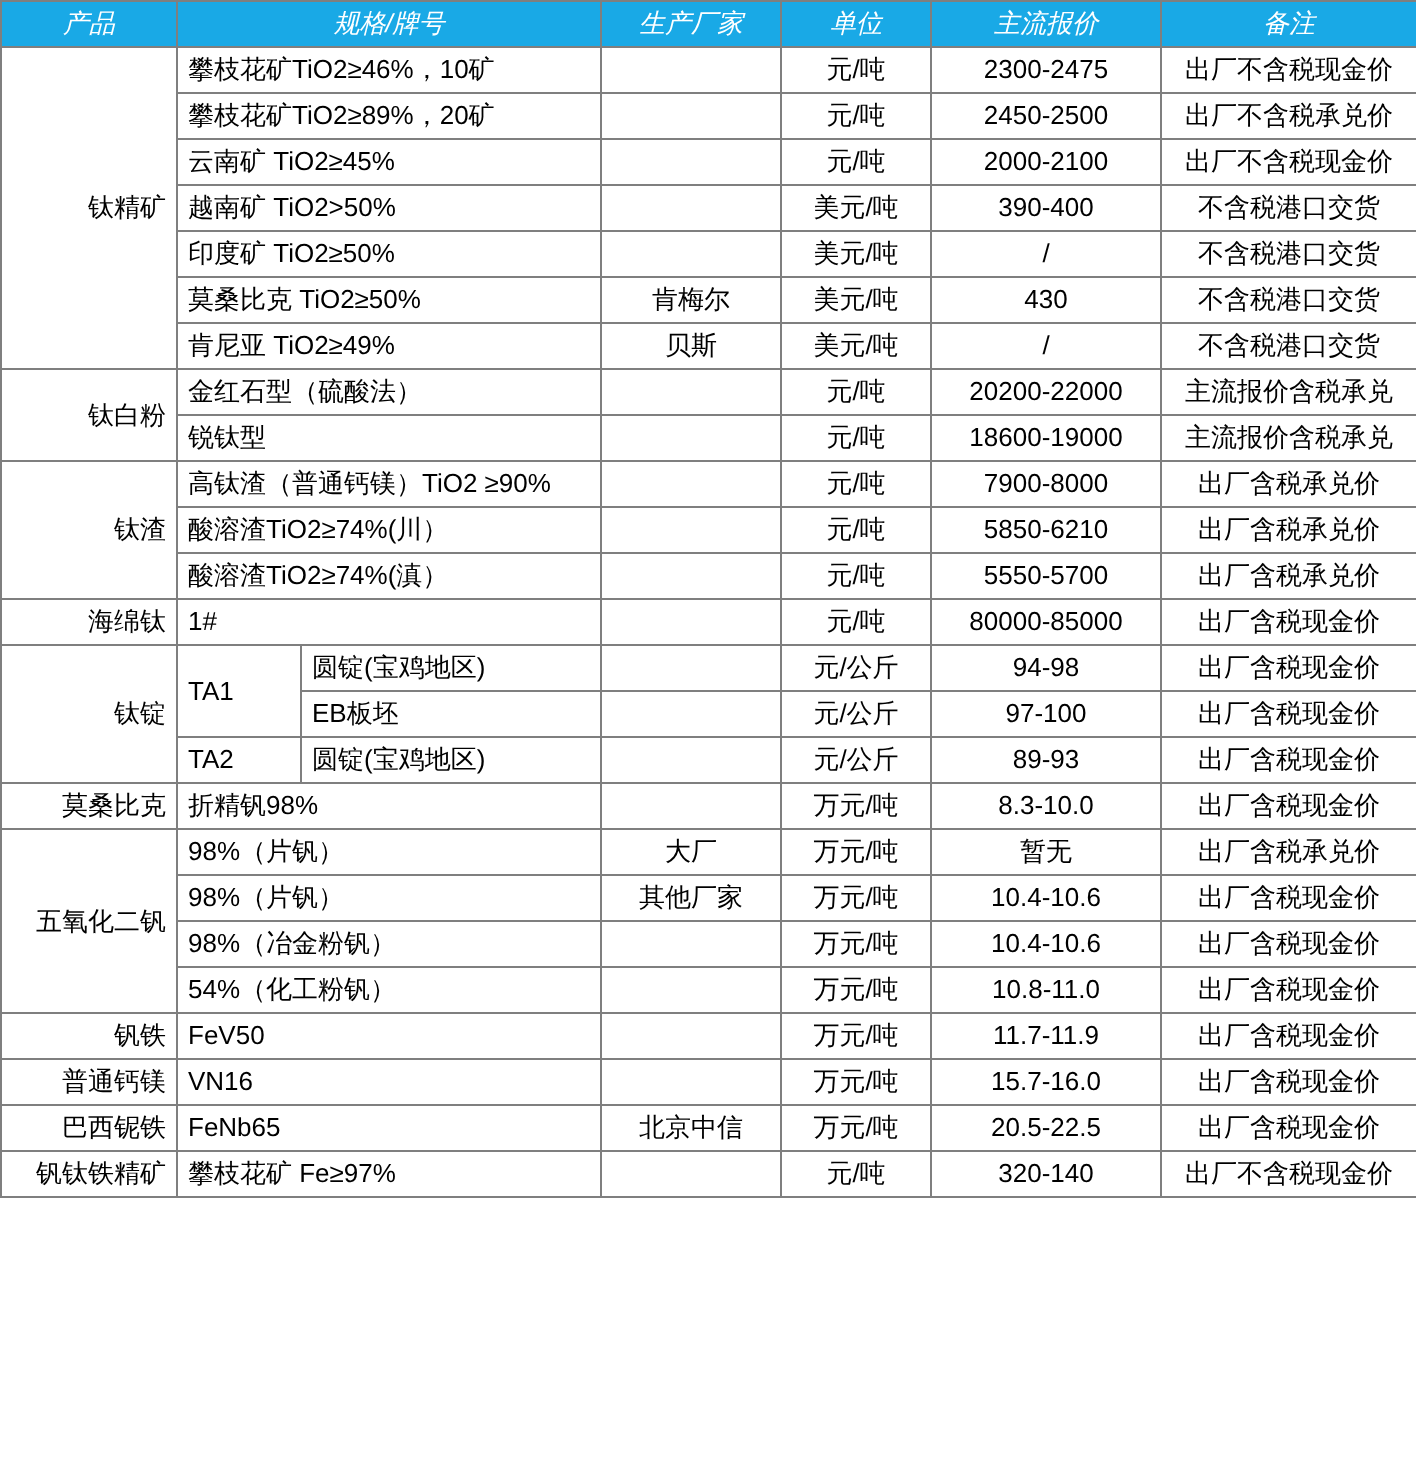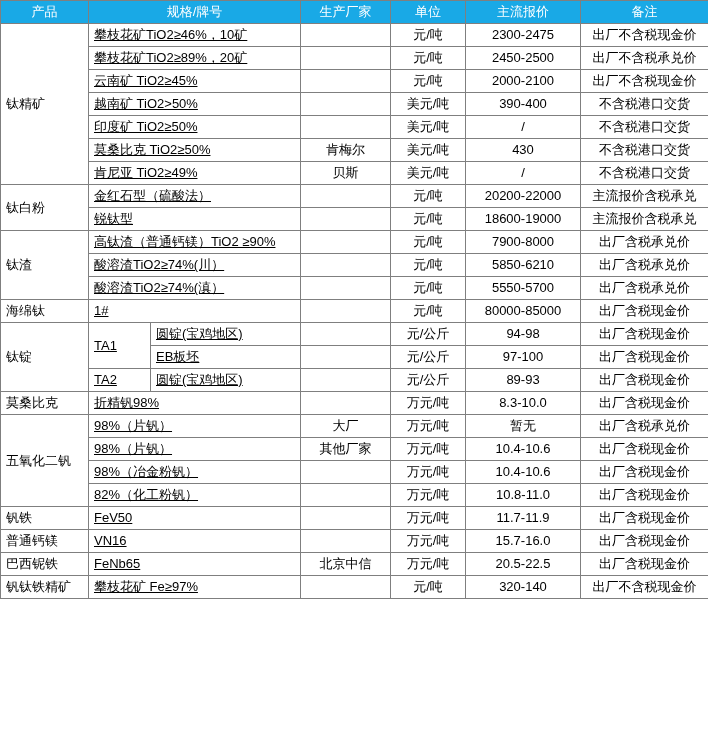--- a/index.html
+++ b/index.html
@@ -31,25 +31,26 @@
     overflow: hidden;
     white-space: nowrap;
   }
   thead th {
     background: #19a9e6;
     color: #ffffff;
     font-weight: bold;
     text-align: center;
     font-size: 13.5px;
     height: 30px;
+    font-style: italic;
   }
   td.c { text-align: center; }
-  td.l { text-align: left; text-decoration: underline; }
+  td.l { text-align: left; }
   td.cat {
-    text-align: left;
+    text-align: right;
     font-size: 13.5px;
     font-family: Liberation Serif, serif;
   }
 </style>
 </head>
 <body>
 
 <table id="price-table">
   <colgroup>
     <col style="width:88px">
@@ -214,21 +215,21 @@
         <td class="c">出厂含税现金价</td>
       </tr>
       <tr>
         <td class="l" colspan="2">98%（冶金粉钒）</td>
         <td class="c"></td>
         <td class="c">万元/吨</td>
         <td class="c">10.4-10.6</td>
         <td class="c">出厂含税现金价</td>
       </tr>
       <tr>
-        <td class="l" colspan="2">82%（化工粉钒）</td>
+        <td class="l" colspan="2">54%（化工粉钒）</td>
         <td class="c"></td>
         <td class="c">万元/吨</td>
         <td class="c">10.8-11.0</td>
         <td class="c">出厂含税现金价</td>
       </tr>
       <tr>
         <td class="cat" rowspan="1">钒铁</td>
         <td class="l" colspan="2">FeV50</td>
         <td class="c"></td>
         <td class="c">万元/吨</td>

